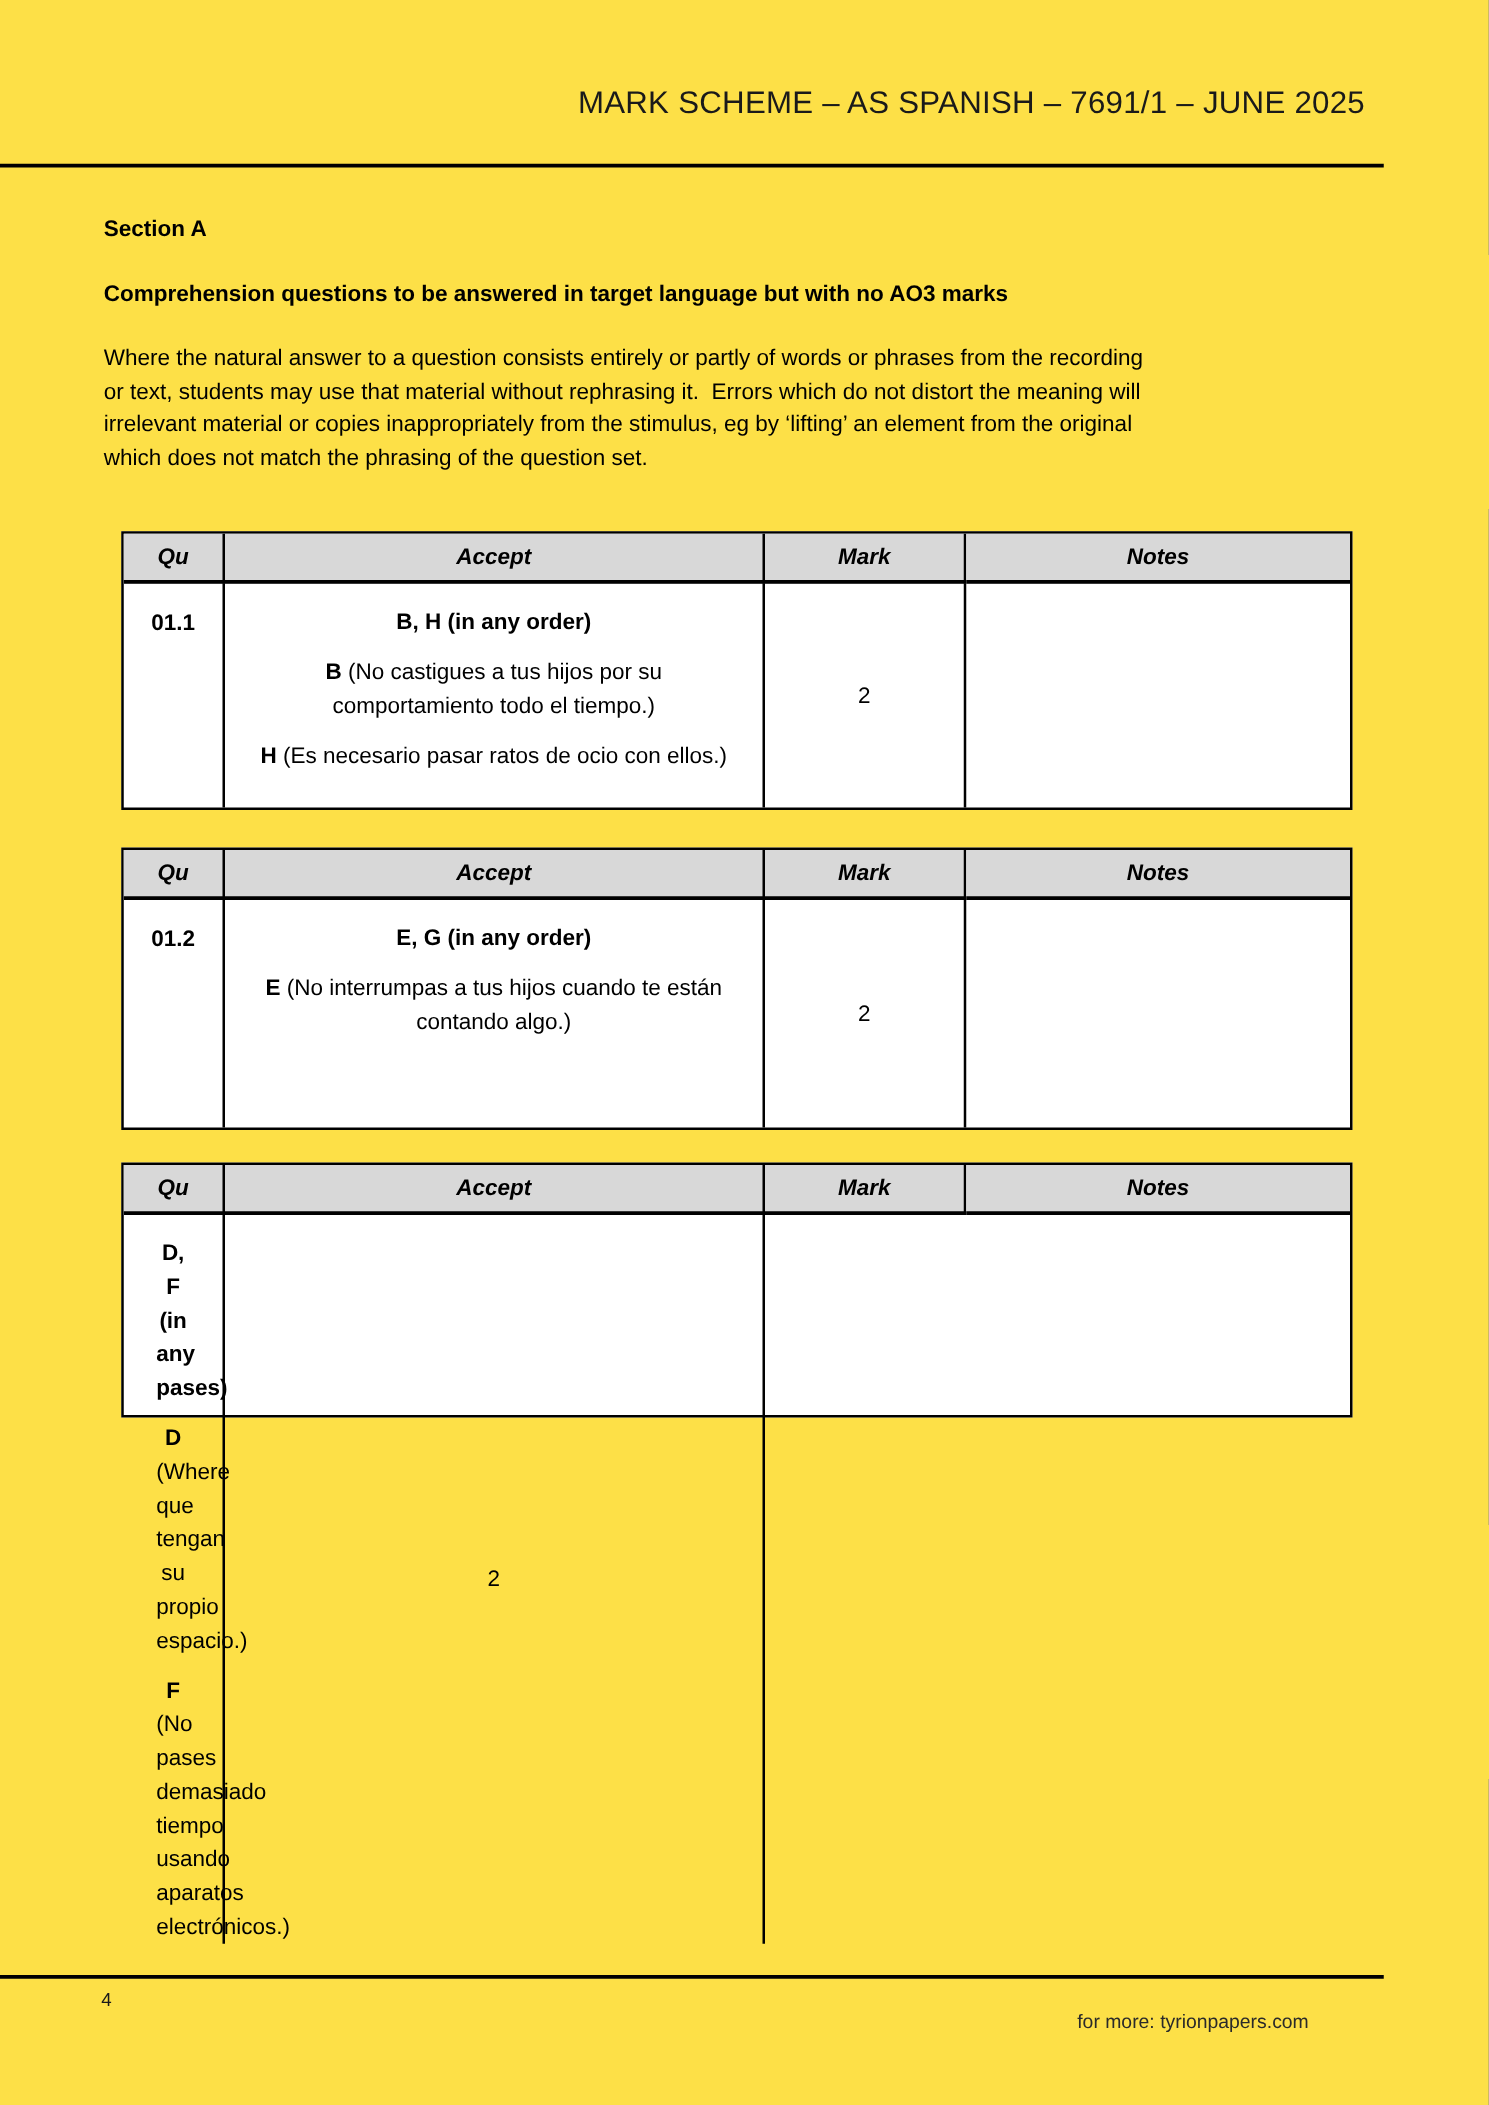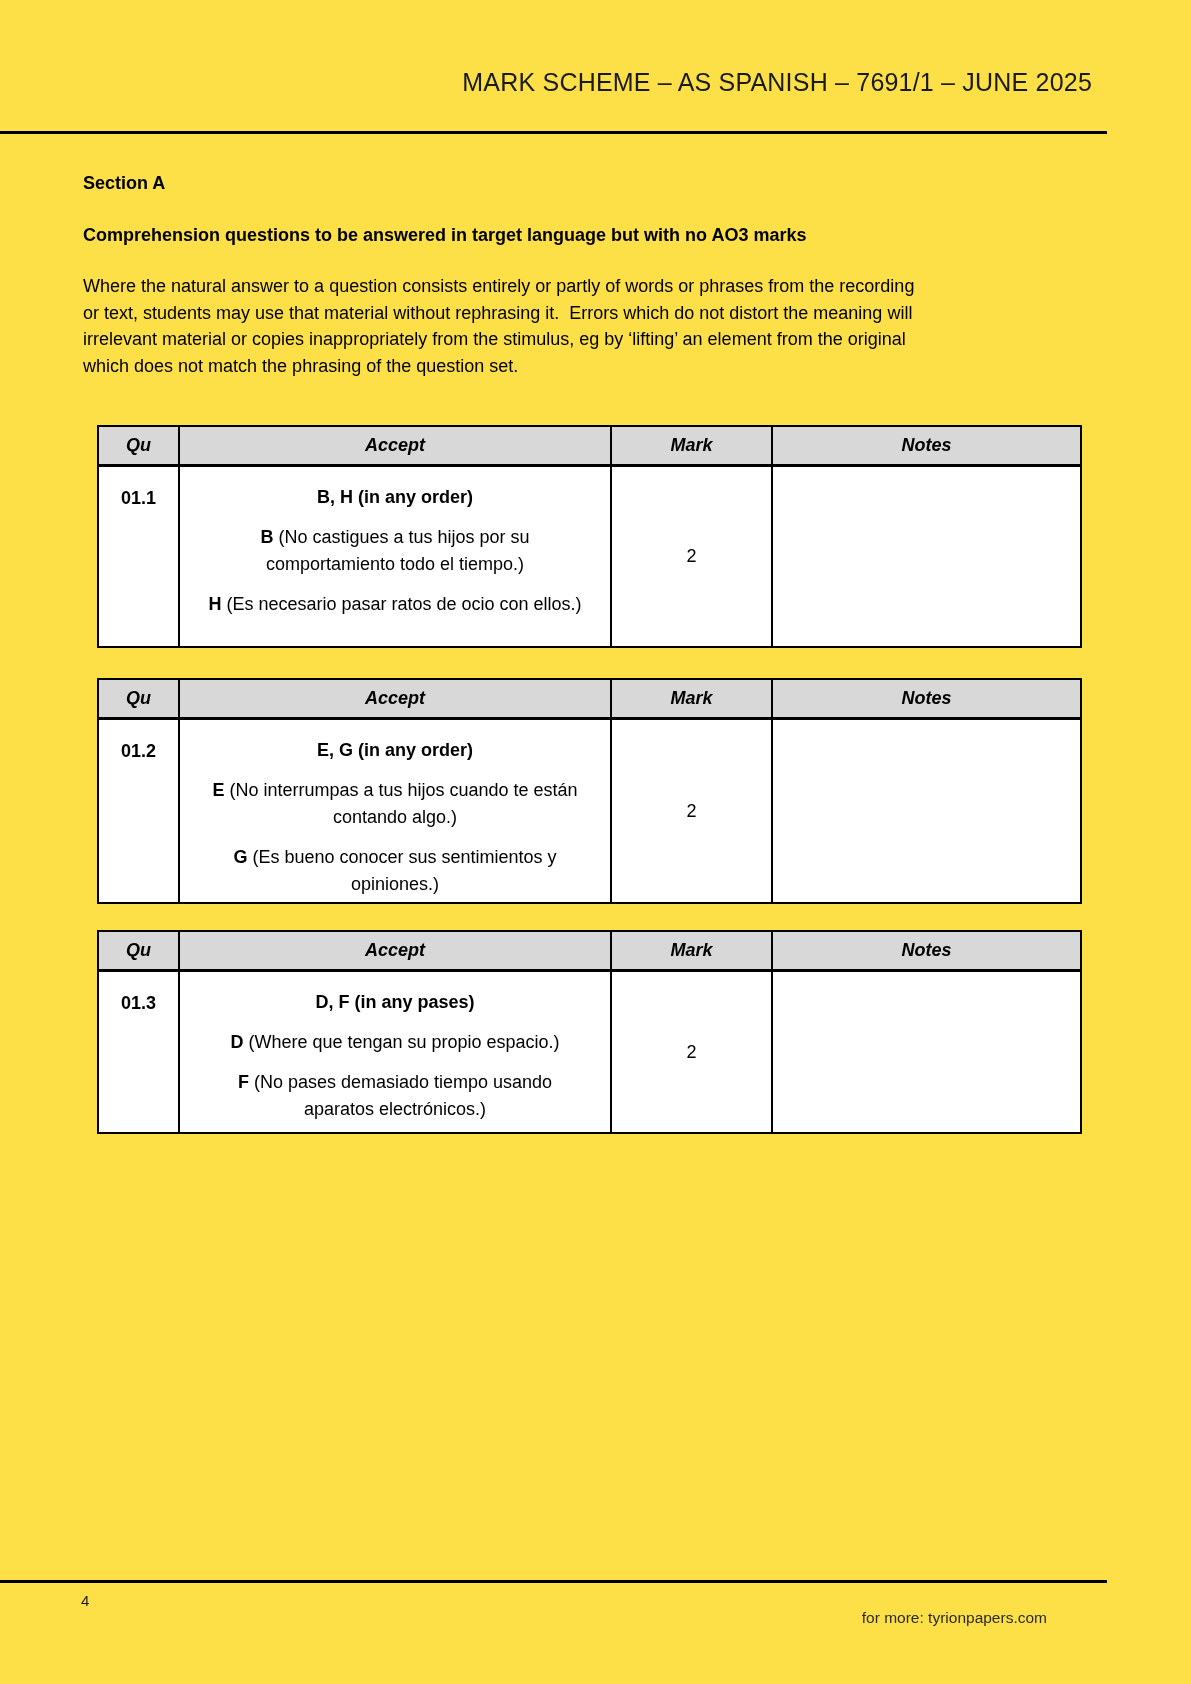--- a/index.html
+++ b/index.html
@@ -167,36 +167,34 @@
       <div class="t-cell">Qu</div>
       <div class="t-cell">Accept</div>
       <div class="t-cell">Mark</div>
       <div class="t-cell">Notes</div>
     </div>
     <div class="t-row body-row">
       <div class="t-cell qu-cell">01.2</div>
       <div class="t-cell accept-cell">
         <div class="answer-summary">E, G (in any order)</div>
         <p class="answer-item"><b>E</b> <span>(No interrumpas a tus hijos cuando te están contando algo.)</span></p>
-        <p class="answer-item"><b>G</b> <span>(Es bueno conocer sus sentimientos y opiniones.)</span></p>
       </div>
       <div class="t-cell mark-cell">2</div>
       <div class="t-cell notes-cell"></div>
     </div>
   </div>
 
   <div class="ms-table t3">
     <div class="t-row head-row">
       <div class="t-cell">Qu</div>
       <div class="t-cell">Accept</div>
       <div class="t-cell">Mark</div>
       <div class="t-cell">Notes</div>
     </div>
     <div class="t-row body-row">
-      <div class="t-cell qu-cell">01.3</div>
       <div class="t-cell accept-cell">
         <div class="answer-summary">D, F (in any pases)</div>
         <p class="answer-item"><b>D</b> <span>(Where que tengan su propio espacio.)</span></p>
         <p class="answer-item"><b>F</b> <span>(No pases demasiado tiempo usando aparatos electrónicos.)</span></p>
       </div>
       <div class="t-cell mark-cell">2</div>
       <div class="t-cell notes-cell"></div>
     </div>
   </div>
 

